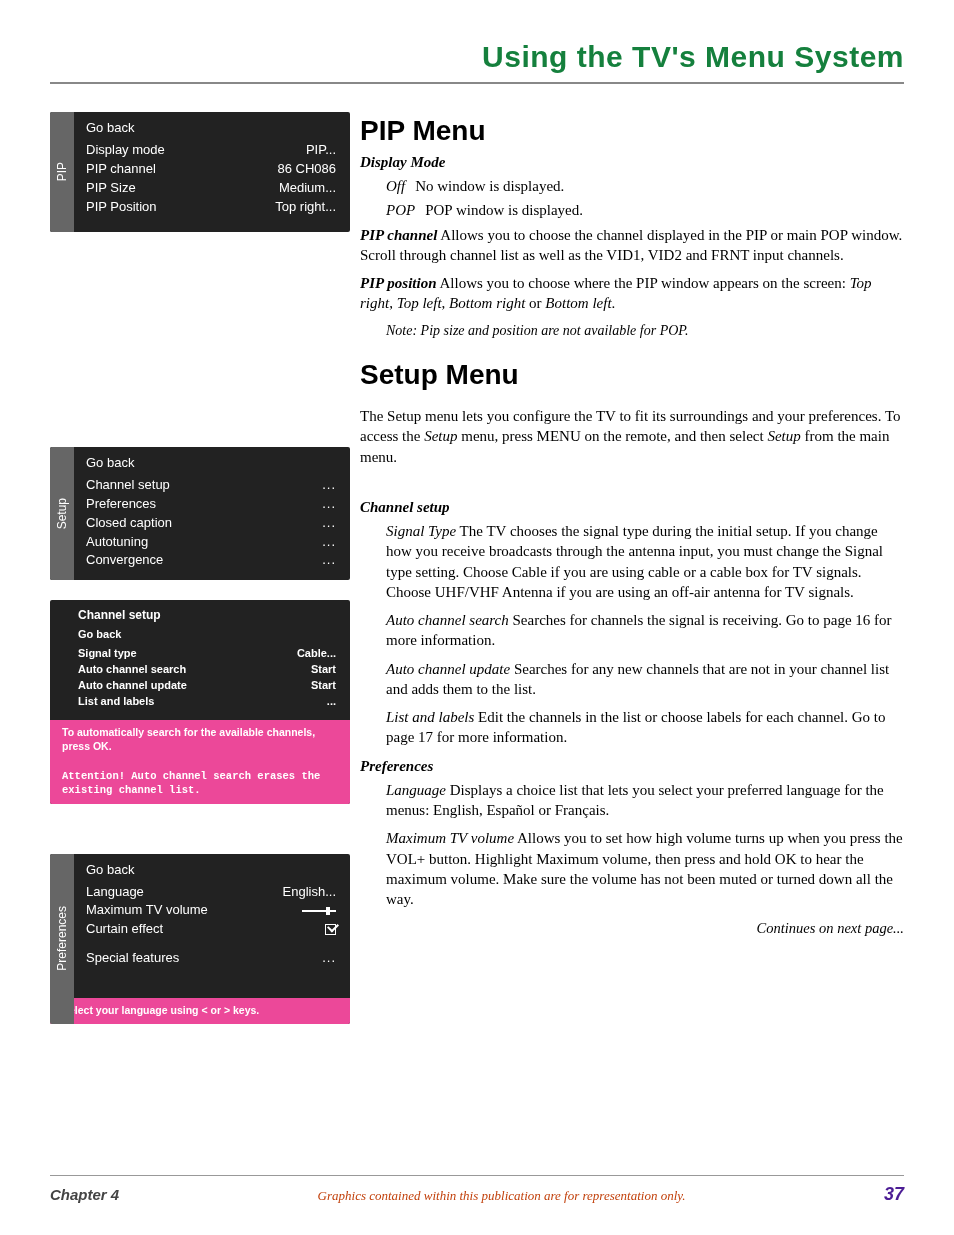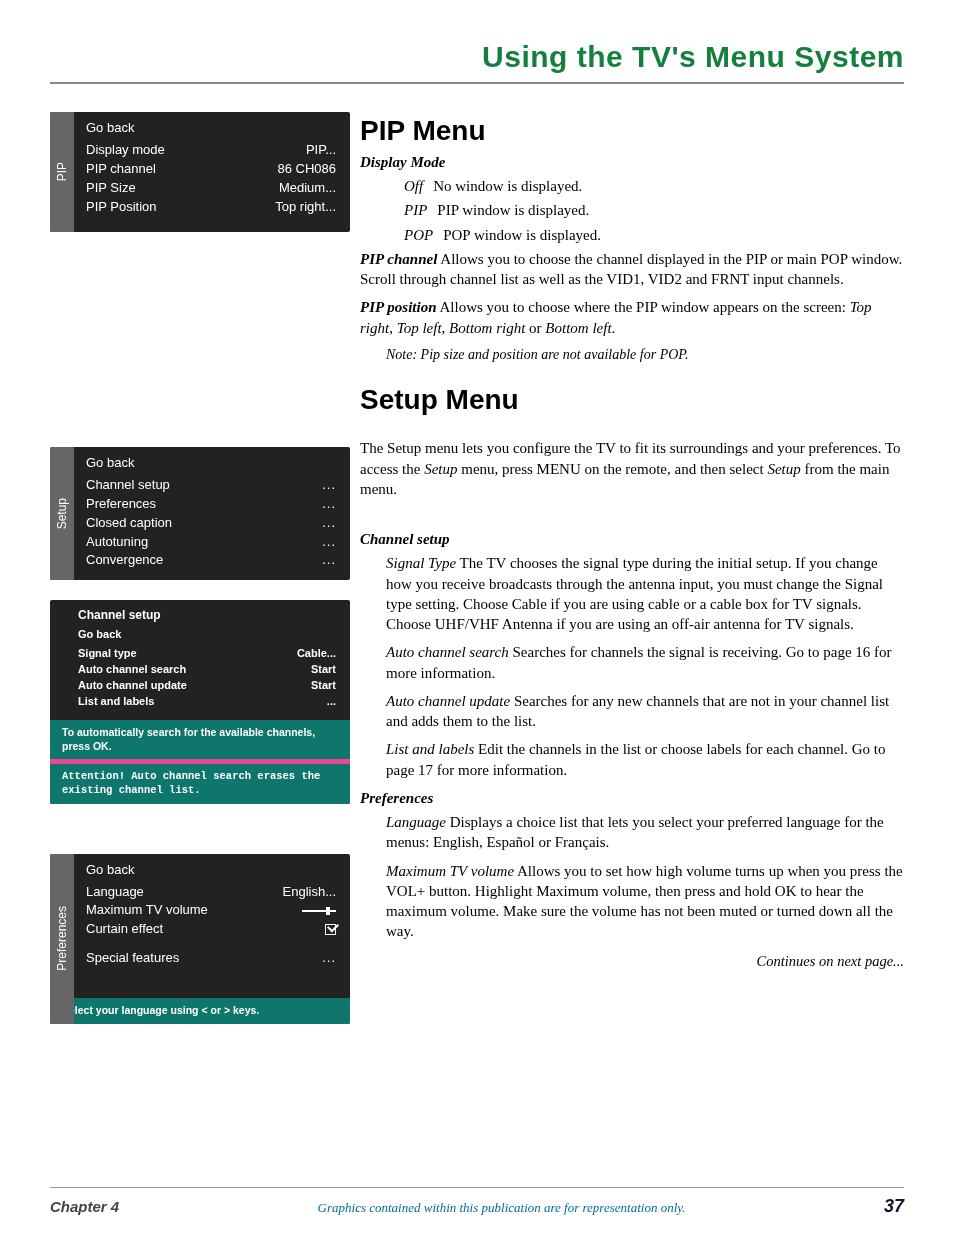--- a/index.html
+++ b/index.html
@@ -60,91 +60,91 @@
   .panel .row .label { white-space: nowrap; }
   .panel .row .value { text-align: right; white-space: nowrap; }
   .panel .go-back { margin-bottom: 6px; }
   .panel .panel-title {
     font-weight: bold;
     font-size: 12px;
     margin-bottom: 6px;
   }
   .panel .bold-rows .row { font-weight: bold; }
   .panel-footer {
-    background: #0f766e;
+    background: #ec4899;
     color: #fff;
     font-size: 10.5px;
     font-weight: bold;
     padding: 6px 12px;
     line-height: 1.3;
   }
   .panel-footer + .panel-footer { border-top: 5px solid #ec4899; font-family: Liberation Mono, monospace; }
   .panel.channel-setup .panel-inner { padding-left: 28px; }
   h1.pip-title {
     font-family: 'Trebuchet MS', Arial, sans-serif;
     font-weight: bold;
     font-size: 28px;
     margin-bottom: 2px;
   }
   h1.setup-title {
     font-family: 'Trebuchet MS', Arial, sans-serif;
     font-weight: bold;
     font-size: 28px;
     margin-top: 16px;
-    margin-bottom: 20px;
+    margin-bottom: 12px;
   }
   h3.subheading {
     font-style: italic;
     font-weight: bold;
     font-size: 15px;
     margin-top: 2px;
     margin-bottom: 4px;
   }
   .body-text {
     font-size: 15px;
     line-height: 1.35;
   }
   .indent-block { margin-left: 26px; }
-  .def-line { margin-bottom: 4px; margin-left: 18px; }
+  .def-line { margin-bottom: 4px; }
   .def-line .term { font-style: italic; margin-right: 10px; }
   .para { margin-bottom: 8px; }
   .para .lead { font-style: italic; font-weight: bold; }
   .para .ital { font-style: italic; }
   .note { font-style: italic; margin-left: 26px; font-size: 14px; margin-bottom: 8px; }
   .sub-para { margin-bottom: 8px; }
   .sub-para .lead-ital { font-style: italic; }
   .continues { text-align: right; font-style: italic; font-size: 14.5px; margin-top: 10px; }
   .footer {
     position: absolute;
-    bottom: 18px;
+    bottom: 30px;
     left: 50px;
     right: 50px;
     border-top: 1px solid #999;
     padding-top: 8px;
     display: flex;
     justify-content: space-between;
     align-items: baseline;
   }
   .footer .chap {
     font-family: Arial, sans-serif;
     font-weight: bold;
     font-style: italic;
     color: #444;
     font-size: 15px;
   }
   .footer .mid {
     font-style: italic;
     font-size: 13px;
-    color: #0369a1;
+    color: #c2410c;
   }
   .footer .pagenum {
     font-family: Arial, sans-serif;
     font-weight: bold;
     font-style: italic;
-    color: #0f172a;
+    color: #4c1d95;
     font-size: 18px;
   }
   .checkbox-icon {
     display: inline-block;
     width: 11px; height: 11px;
     border: 1.5px solid #fff;
     position: relative;
     vertical-align: middle;
   }
   .checkbox-icon::after {
@@ -302,21 +302,20 @@
       <div class="panel-footer">Select your language using &lt; or &gt; keys.</div>
     </div>
 
   </div>
 
   <div class="right-col body-text">
     <h1 class="pip-title">PIP Menu</h1>
     <h3 class="subheading">Display Mode</h3>
     <div class="indent-block">
       <div class="def-line"><span class="term">Off</span><span>No window is displayed.</span></div>
-      <div class="def-line"><span class="term">PIP</span><span>PIP window is displayed.</span></div>
       <div class="def-line"><span class="term">POP</span><span>POP window is displayed.</span></div>
     </div>
     <p class="para"><span class="lead">PIP channel</span><span>   Allows you to choose the channel displayed in the PIP or main POP window. Scroll through channel list as well as the VID1, VID2 and FRNT input channels.</span></p>
     <p class="para"><span class="lead">PIP position</span><span>   Allows you to choose where the PIP window appears on the screen: </span><span class="ital">Top right</span><span>, </span><span class="ital">Top left</span><span>, </span><span class="ital">Bottom right</span><span> or </span><span class="ital">Bottom left</span><span>.</span></p>
     <p class="note">Note: Pip size and position are not available for POP.</p>
 
     <h1 class="setup-title">Setup Menu</h1>
     <p class="para"><span>The Setup menu lets you configure the TV to fit its surroundings and your preferences. To access the </span><span class="ital">Setup</span><span> menu, press MENU on the remote, and then select </span><span class="ital">Setup</span><span> from the main menu.</span></p>
 
     <div style="height:20px;"></div>

